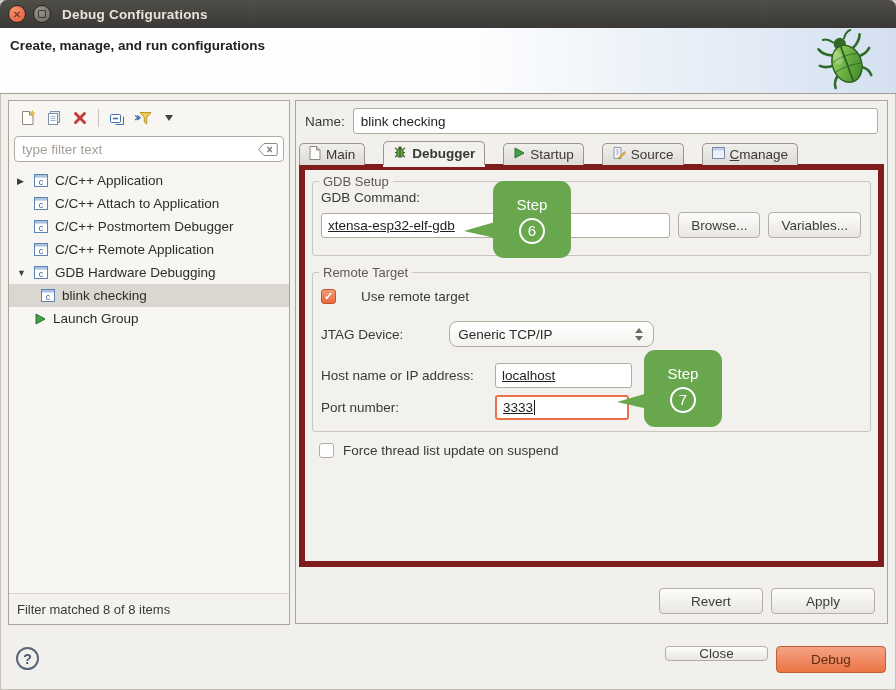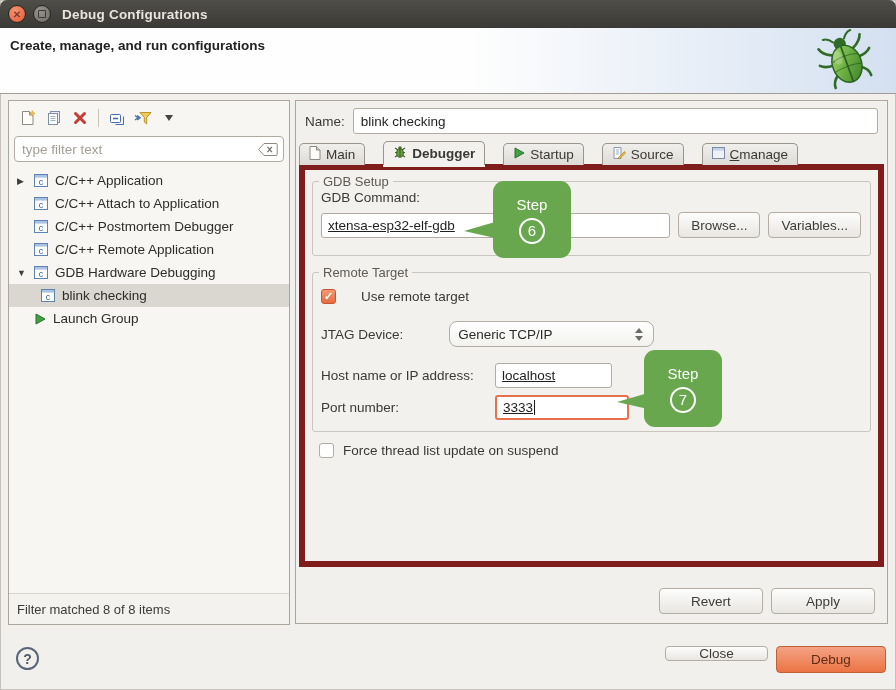--- a/index.html
+++ b/index.html
@@ -94,21 +94,21 @@
   .combo { width:205px; height:26px; position:relative; border:1px solid #b3ada4;
     border-radius:8px; background:linear-gradient(#ffffff,#f3f2ef); display:flex;
     align-items:center; padding-left:8px; color:#2b2b29;margin-left:36px; }
   .spin { position:absolute; right:10px; top:6px; }
   .spin-up { width:0; height:0; border-left:4px solid transparent; border-right:4px solid transparent;
     border-bottom:5px solid #6f6b64; margin-bottom:3px; }
   .spin-down { width:0; height:0; border-left:4px solid transparent; border-right:4px solid transparent;
     border-top:5px solid #6f6b64; }
   .host-row { display:flex; align-items:center; margin:16px 0 0 8px; }
   .label-fixed { width:174px; flex:0 0 174px; }
-  .host-input { width:117px; }
+  .host-input { width:137px; }
   .port-row { display:flex; align-items:center; margin:7px 0 0 8px; }
   .port-wrap { position:relative; }
   .port-input { width:134px; border:2px solid #e8714b; }
   .caret { position:absolute; left:39px; top:5px; width:1px; height:15px; background:#1a1a1a; }
   .force-row { position:absolute; top:273px; left:14px; display:flex; align-items:center; gap:9px; }
   .ra-row { position:absolute; right:12px; bottom:9px; display:flex; gap:8px; }
   .ra-row .btn { min-width:104px; }
   
   .help-btn { position:absolute; left:16px; top:647px; width:23px; height:23px;
     border-radius:50%; border:2px solid #596678; color:#4c5868; font-size:14px; font-weight:bold;

